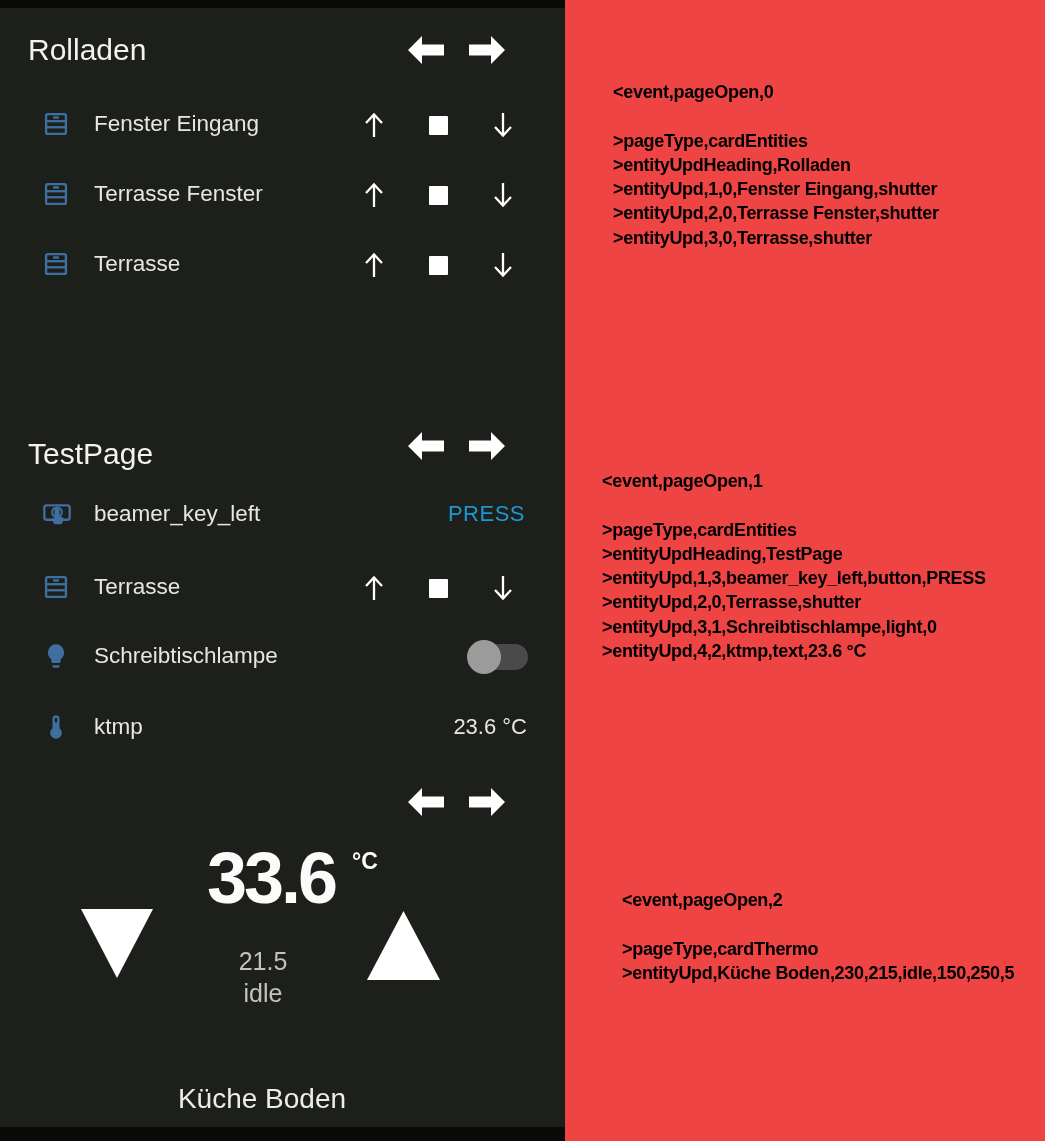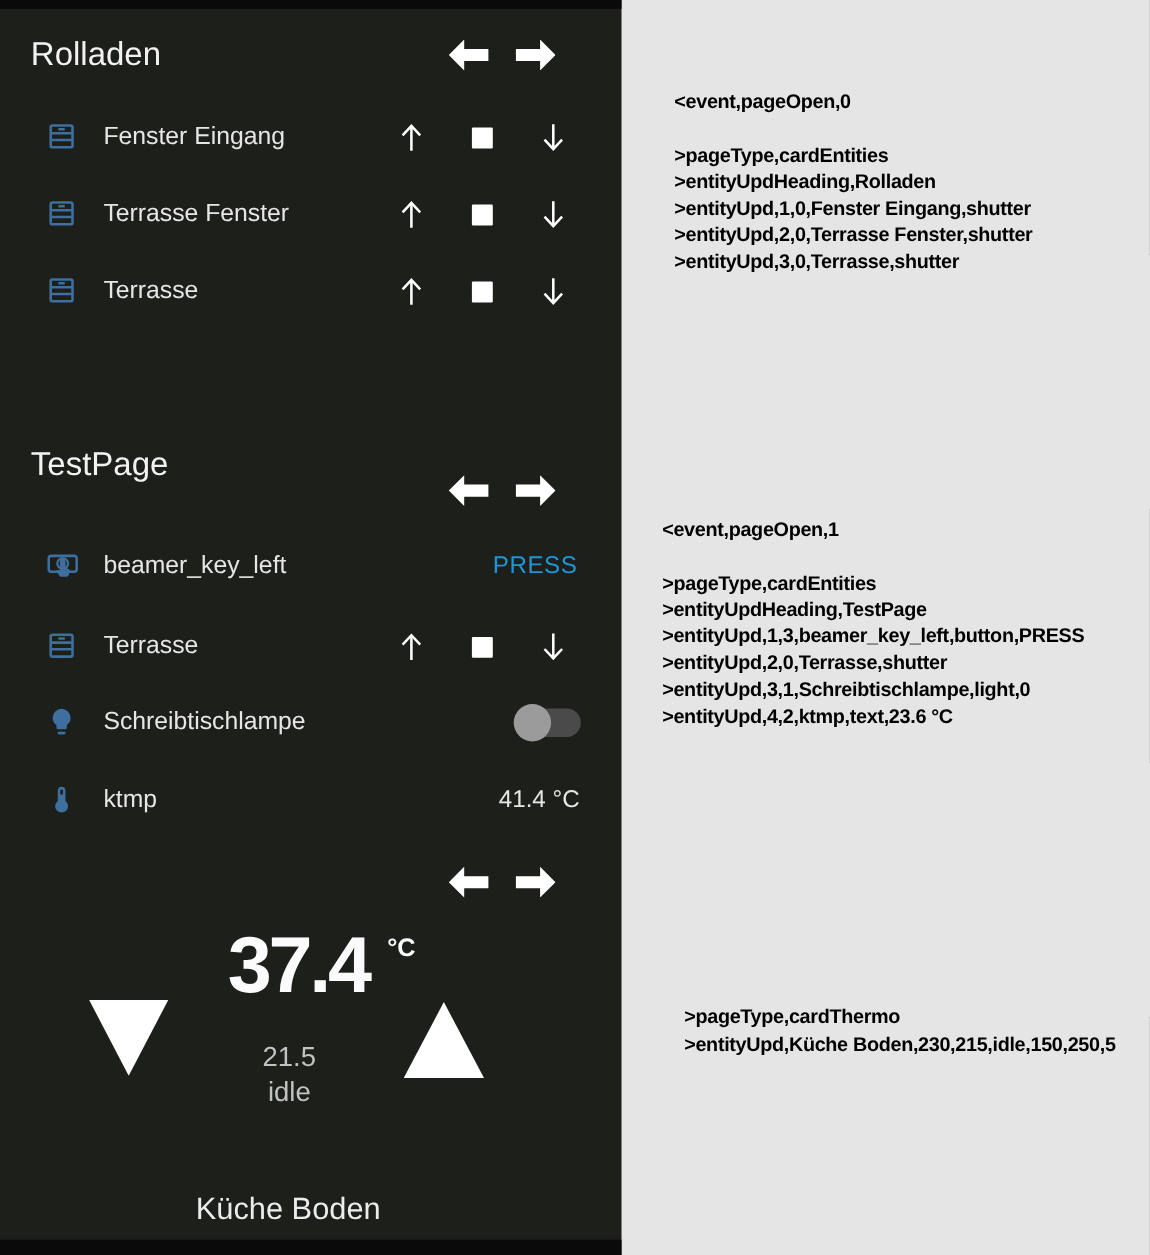--- a/index.html
+++ b/index.html
@@ -1,16 +1,16 @@
 <!DOCTYPE html>
 <html><head>
 <meta charset="utf-8">
 <style>
   html,body{margin:0;padding:0;background:#ffffff;}
-  .stage{position:relative;width:1045px;height:1141px;background:#e5e5e5;overflow:hidden;
+  .stage{position:relative;width:1045px;height:1141px;background:#ef4444;overflow:hidden;
          font-family:"Liberation Sans","DejaVu Sans",sans-serif;}
 
   
   .panel-col{position:absolute;left:0;top:0;width:565px;height:1141px;background:#1d1f1a;}
   .strip{position:absolute;left:0;width:565px;background:#0a0a0a;}
   .strip-top{top:0;height:8px;}
   .strip-bottom{top:1127px;height:14px;}
 
   .card-title{position:absolute;left:28px;margin:0;font-size:30px;font-weight:400;color:#f2f2f2;line-height:34px;}
 
@@ -150,21 +150,21 @@
           <span class="stop-sq"></span>
         </span>
       <span class="ctrl ctrl-down">
         <svg width="26" height="30" viewBox="0 0 26 30" fill="none" stroke="#ffffff" stroke-width="2.3">
             <line x1="13" y1="3" x2="13" y2="25"></line>
             <polyline points="5,17 13,25.5 21,17"></polyline>
           </svg>
       </span>
     </div>
 
-    <h1 class="card-title" style="top:406px">TestPage</h1>
+    <h1 class="card-title" style="top:437px">TestPage</h1>
     <span class="nav-arrow" style="left:408px;top:432px">
       <svg width="37" height="28" viewBox="0 0 37 28">
           <polygon points="14,0 14,8.5 36,8.5 36,19.5 14,19.5 14,28 0,14" fill="#ffffff"></polygon>
         </svg>
     </span>
     <span class="nav-arrow" style="left:468px;top:432px">
       <svg width="37" height="28" viewBox="0 0 37 28">
           <polygon points="23,0 23,8.5 1,8.5 1,19.5 23,19.5 23,28 37,14" fill="#ffffff"></polygon>
         </svg>
     </span>
@@ -220,35 +220,35 @@
         </span>
     </div>
 
     <div class="entity-row" style="top:706px">
       <span class="eicon">
         <svg width="28" height="28" viewBox="0 0 24 24" fill="#3e6f9f">
           <path d="M15 13V5A3 3 0 0 0 9 5V13A5 5 0 1 0 15 13M12 4A1 1 0 0 1 13 5V8H11V5A1 1 0 0 1 12 4Z"></path>
         </svg>
       </span>
       <span class="elabel">ktmp</span>
-      <span class="value-label">41.4 °C</span>
+      <span class="value-label">23.6 °C</span>
     </div>
 
     <span class="nav-arrow" style="left:408px;top:788px">
       <svg width="37" height="28" viewBox="0 0 37 28">
           <polygon points="14,0 14,8.5 36,8.5 36,19.5 14,19.5 14,28 0,14" fill="#ffffff"></polygon>
         </svg>
     </span>
     <span class="nav-arrow" style="left:468px;top:788px">
       <svg width="37" height="28" viewBox="0 0 37 28">
           <polygon points="23,0 23,8.5 1,8.5 1,19.5 23,19.5 23,28 37,14" fill="#ffffff"></polygon>
         </svg>
     </span>
 
-    <div class="thermo-temp">37.4</div>
+    <div class="thermo-temp">33.6</div>
     <div class="thermo-unit">°C</div>
 
     <span class="tri tri-down">
       <svg width="72" height="69" viewBox="0 0 72 69">
           <polygon points="0,0 72,0 36,69" fill="#ffffff"></polygon>
         </svg>
     </span>
     <span class="tri tri-up">
       <svg width="73" height="69" viewBox="0 0 73 69">
           <polygon points="36.5,0 73,69 0,69" fill="#ffffff"></polygon>
@@ -277,18 +277,19 @@
     <div class="pgap"></div>
     <div class="pline">&gt;pageType,cardEntities</div>
     <div class="pline">&gt;entityUpdHeading,TestPage</div>
     <div class="pline">&gt;entityUpd,1,3,beamer_key_left,button,PRESS</div>
     <div class="pline">&gt;entityUpd,2,0,Terrasse,shutter</div>
     <div class="pline">&gt;entityUpd,3,1,Schreibtischlampe,light,0</div>
     <div class="pline">&gt;entityUpd,4,2,ktmp,text,23.6 °C</div>
   </div>
 
   <div class="proto-block pb3">
+    <div class="pline">&lt;event,pageOpen,2</div>
     <div class="pgap"></div>
     <div class="pline">&gt;pageType,cardThermo</div>
     <div class="pline">&gt;entityUpd,Küche Boden,230,215,idle,150,250,5</div>
   </div>
 
 </div>
 
 </body></html>

